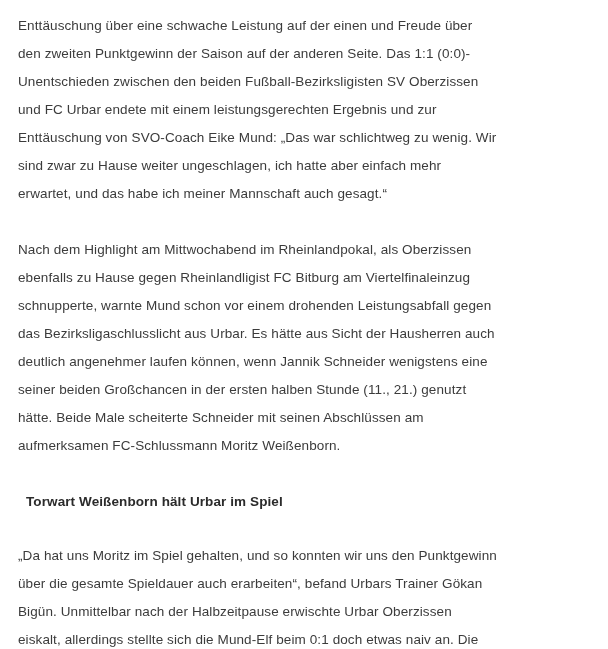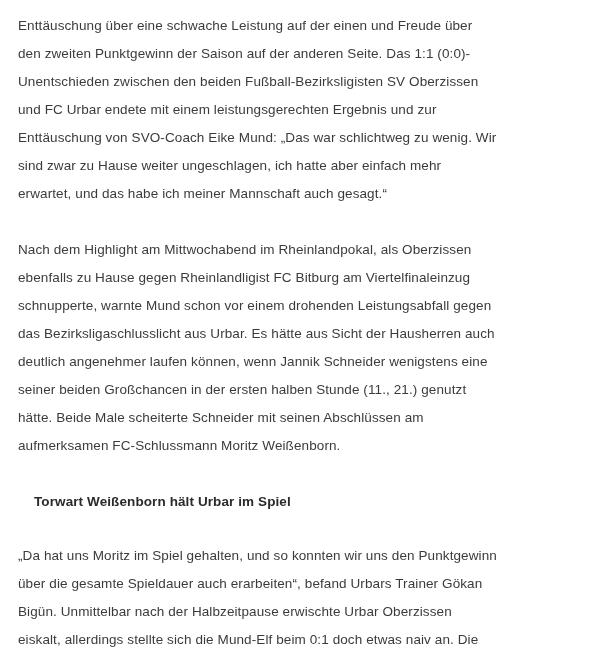--- a/index.html
+++ b/index.html
@@ -28,21 +28,21 @@
     letter-spacing: 0.1px;
   }
   .para:last-child {
     margin-bottom: 15px;
   }
   .subhead {
     font-size: 13.5px;
     line-height: 28px;
     font-weight: bold;
     color: #2b2b2b;
-    margin: 0 0 26px 16px;
+    margin: 0 0 26px 8px;
     letter-spacing: 0.1px;
   }
 </style>
 </head>
 <body>
 
 <div class="article">
   <p class="para">Enttäuschung über eine schwache Leistung auf der einen und Freude über den zweiten Punktgewinn der Saison auf der anderen Seite. Das 1:1 (0:0)-Unentschieden zwischen den beiden Fußball-Bezirksligisten SV Oberzissen und FC Urbar endete mit einem leistungsgerechten Ergebnis und zur Enttäuschung von SVO-Coach Eike Mund: „Das war schlichtweg zu wenig. Wir sind zwar zu Hause weiter ungeschlagen, ich hatte aber einfach mehr erwartet, und das habe ich meiner Mannschaft auch gesagt.“</p>
   <p class="para">Nach dem Highlight am Mittwochabend im Rheinlandpokal, als Oberzissen ebenfalls zu Hause gegen Rheinlandligist FC Bitburg am Viertelfinaleinzug schnupperte, warnte Mund schon vor einem drohenden Leistungsabfall gegen das Bezirksligaschlusslicht aus Urbar. Es hätte aus Sicht der Hausherren auch deutlich angenehmer laufen können, wenn Jannik Schneider wenigstens eine seiner beiden Großchancen in der ersten halben Stunde (11., 21.) genutzt hätte. Beide Male scheiterte Schneider mit seinen Abschlüssen am aufmerksamen FC-Schlussmann Moritz Weißenborn.</p>
   <h3 class="subhead">Torwart Weißenborn hält Urbar im Spiel</h3>

